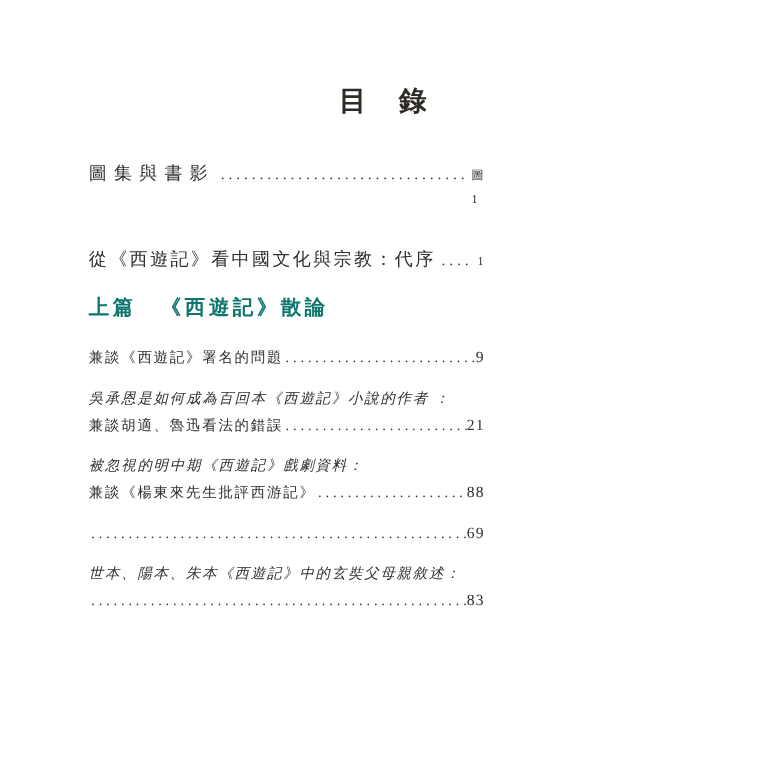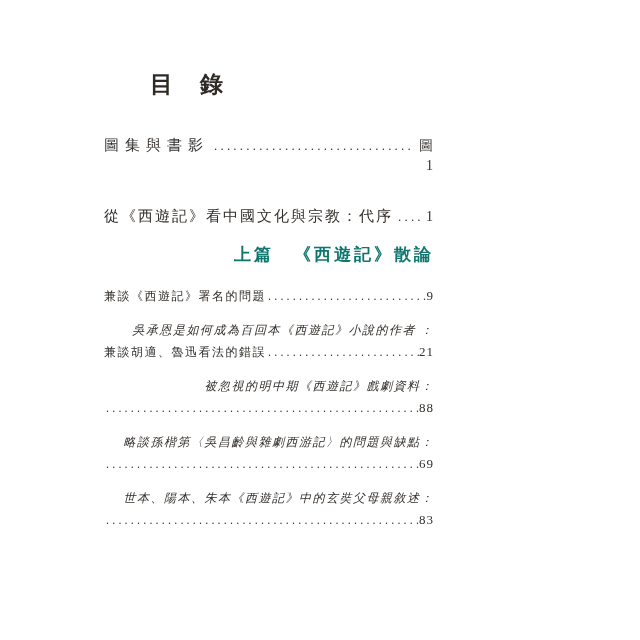--- a/index.html
+++ b/index.html
@@ -12,45 +12,44 @@
   }
   .page {
     width: 640px; height: 640px;
     position: relative;
   }
   .title {
     margin: 70px 0 0 150px;
     width: 340px;
     height: 30px;
     line-height: 30px;
-    text-align: left;
+    text-align: center;
     font-size: 23px;
     font-weight: bold;
     letter-spacing: 2px;
     color: #2e2a26;
   }
   .content {
-    margin-left: 104px;
+    margin-left: 74px;
     width: 330px;
-    text-align: right;
   }
   .row {
     display: flex;
     align-items: baseline;
   }
   
   .front {
     margin-top: 30px;
     line-height: 20px;
     font-size: 15px;
   }
   .front.first { margin-top: 35px; }
   .front .label { letter-spacing: 2px; white-space: nowrap; }
   .front.first .label { letter-spacing: 6px; }
-  .front .pagenum { font-size: 14px; letter-spacing: 1px; padding-left: 4px; font-family: Liberation Serif, serif; }
+  .front .pagenum { font-size: 10px; letter-spacing: 1px; padding-left: 4px; font-family: Liberation Serif, serif; }
   
   .section-heading {
     margin-top: 15px;
     line-height: 26px;
     font-size: 17px;
     font-weight: bold;
     letter-spacing: 3px;
     color: #0f766e;
   }
   
@@ -120,27 +119,27 @@
       <div class="row">
         <span class="label">兼談胡適、魯迅看法的錯誤</span>
         <span class="leader">....................................................................................................</span>
         <span class="pagenum">21</span>
       </div>
     </div>
 
     <div class="entry">
       <div class="line1">被忽視的明中期《西遊記》戲劇資料：</div>
       <div class="row">
+        <span class="label">兼談《楊東來先生批評西游記》</span>
         <span class="leader">....................................................................................................</span>
         <span class="pagenum">88</span>
       </div>
     </div>
 
     <div class="entry">
-      <div class="line1">略談孫楷第〈吳昌齡與雜劇西游記〉的問題與缺點：</div>
       <div class="row">
         <span class="leader">....................................................................................................</span>
         <span class="pagenum">69</span>
       </div>
     </div>
 
     <div class="entry">
       <div class="line1">世本、陽本、朱本《西遊記》中的玄奘父母親敘述：</div>
       <div class="row">
         <span class="leader">....................................................................................................</span>

